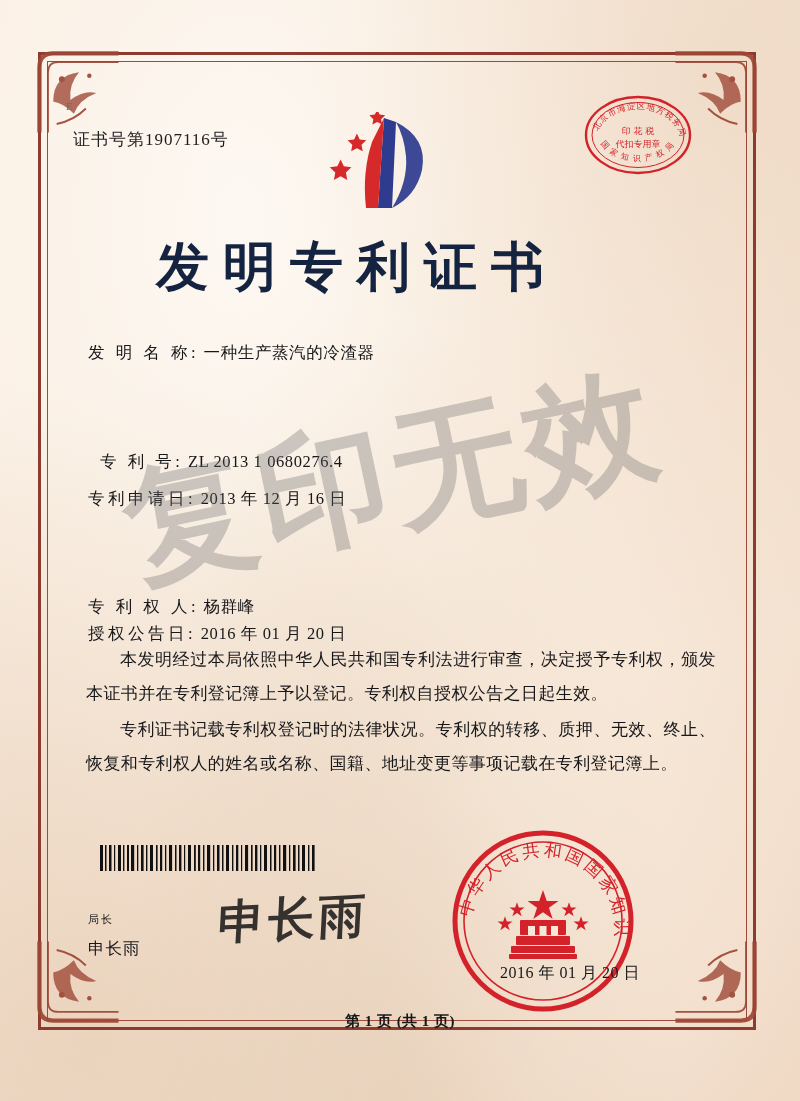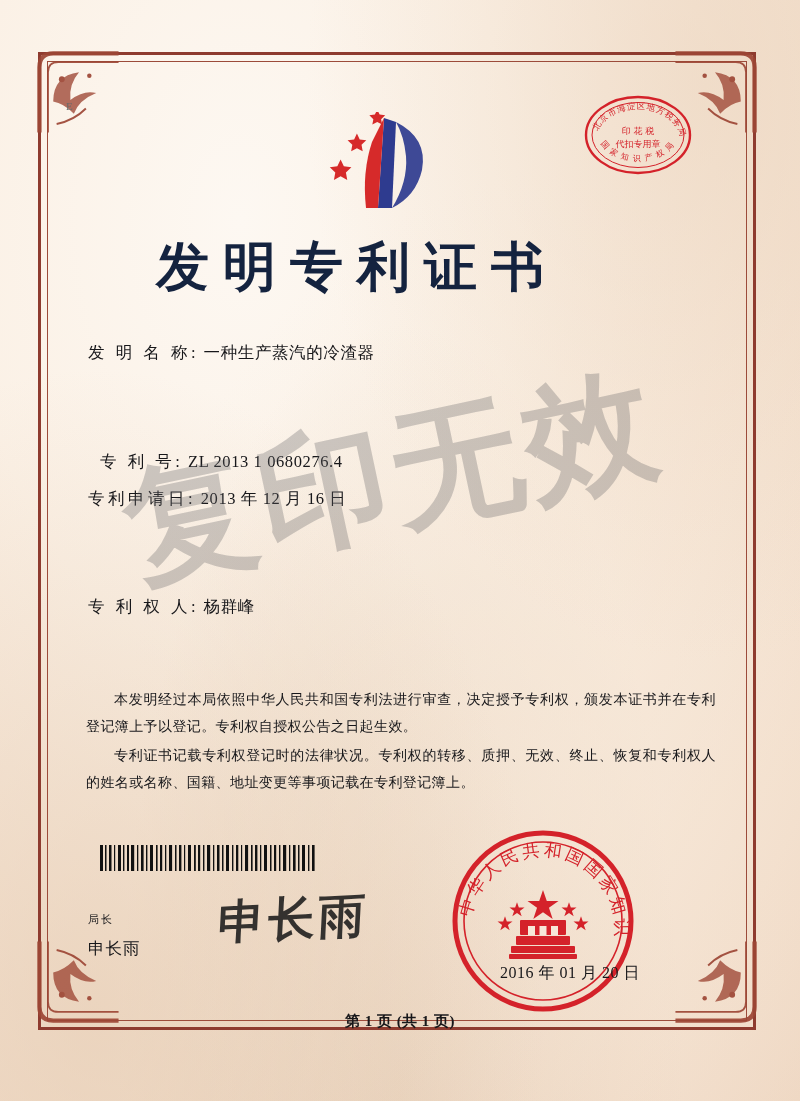--- a/index.html
+++ b/index.html
@@ -124,24 +124,24 @@
   #row-inventor       { top: 400px; }
   #row-patent-no      { top: 451px; margin-left: 12px; }
   #row-apply-date     { top: 488px; }
   #row-holder         { top: 596px; }
   #row-grant-date     { top: 623px; }
 
   
   #body-text {
     position: absolute;
     left: 86px;
-    top: 686px;
+    top: 643px;
     width: 630px;
-    font-size: 14px;
-    line-height: 27px;
+    font-size: 17px;
+    line-height: 34px;
     color: #17171a;
     letter-spacing: .4px;
     text-align: justify;
   }
   #body-text p {
     margin: 0 0 2px 0;
     text-indent: 2em;
   }
 
   
@@ -279,20 +279,21 @@
       <path d="M14 96 L14 26 Q14 14 26 14 L96 14" fill="none" stroke="currentColor" stroke-width="2"></path>
       <path d="M20 60 Q20 30 50 26 Q38 40 40 58 Q56 46 70 50 Q50 58 44 74 Q32 62 20 60 Z" fill="currentColor" opacity=".85"></path>
       <circle cx="30" cy="34" r="3.4" fill="currentColor"></circle>
       <circle cx="62" cy="30" r="2.6" fill="currentColor"></circle>
       <path d="M24 86 Q44 82 58 68" fill="none" stroke="currentColor" stroke-width="2.2"></path>
     </svg>
   </div>
 
   <div id="scan-mark-left">E</div>
 
+  <div id="cert-number">证书号第1907116号</div>
 
   <div id="patent-logo">
     <svg viewBox="0 0 120 112">
       <path d="M62 6 L74 10 L70 96 L56 96 Z" fill="#2e3b8f"></path>
       <path d="M74 10 Q106 26 100 58 Q94 84 70 96 Q86 70 84 44 Q82 24 74 10 Z" fill="#2e3b8f" opacity=".92"></path>
       <path d="M62 6 L56 96 L44 96 Q40 60 50 30 Z" fill="#d62a2a"></path>
       <g fill="#d62a2a">
         <path d="M14 66 l3.6 7.6 8.4 1.1 -6.1 5.8 1.5 8.3 -7.4 -4 -7.4 4 1.5 -8.3 -6.1 -5.8 8.4 -1.1 Z" transform="translate(6,-12) scale(.9)"></path>
         <path d="M14 66 l3.6 7.6 8.4 1.1 -6.1 5.8 1.5 8.3 -7.4 -4 -7.4 4 1.5 -8.3 -6.1 -5.8 8.4 -1.1 Z" transform="translate(24,-30) scale(.78)"></path>
         <path d="M14 66 l3.6 7.6 8.4 1.1 -6.1 5.8 1.5 8.3 -7.4 -4 -7.4 4 1.5 -8.3 -6.1 -5.8 8.4 -1.1 Z" transform="translate(46,-46) scale(.66)"></path>
@@ -327,20 +328,24 @@
     <span class="field-label">专 利 号:</span>
     <span class="field-value">ZL 2013 1 0680276.4</span>
   </div>
   <div class="field-row" id="row-apply-date">
     <span class="field-label">专利申请日:</span>
     <span class="field-value">2013 年 12 月 16 日</span>
   </div>
   <div class="field-row" id="row-holder">
     <span class="field-label">专 利 权 人:</span>
     <span class="field-value">杨群峰</span>
+  </div>
+  <div class="field-row" id="row-grant-date">
+    <span class="field-label">授权公告日:</span>
+    <span class="field-value">2016 年 01 月 20 日</span>
   </div>
 
   <div id="body-text">
     <p>本发明经过本局依照中华人民共和国专利法进行审查，决定授予专利权，颁发本证书并在专利登记簿上予以登记。专利权自授权公告之日起生效。</p>
     <p>专利证书记载专利权登记时的法律状况。专利权的转移、质押、无效、终止、恢复和专利权人的姓名或名称、国籍、地址变更等事项记载在专利登记簿上。</p>
   </div>
 
   <div id="barcode">
     <svg viewBox="0 0 215 26" preserveAspectRatio="none">
       <g fill="#111">

